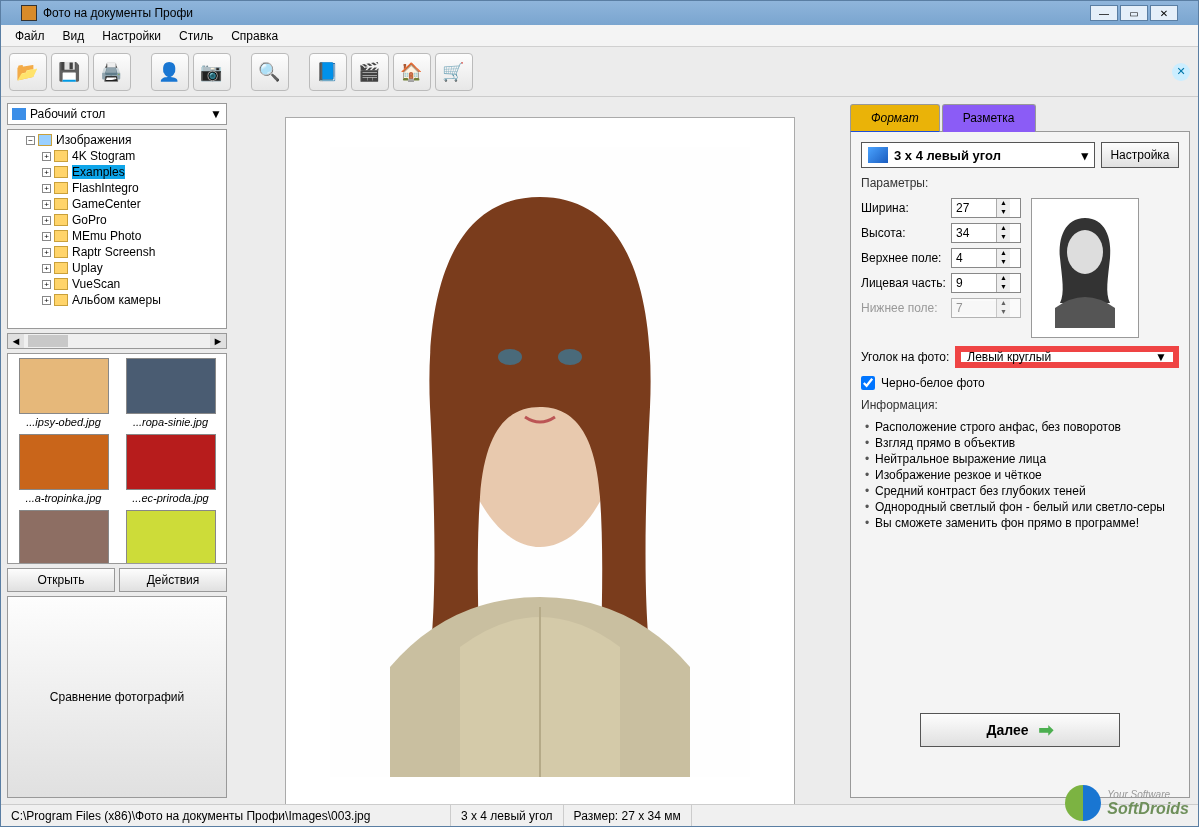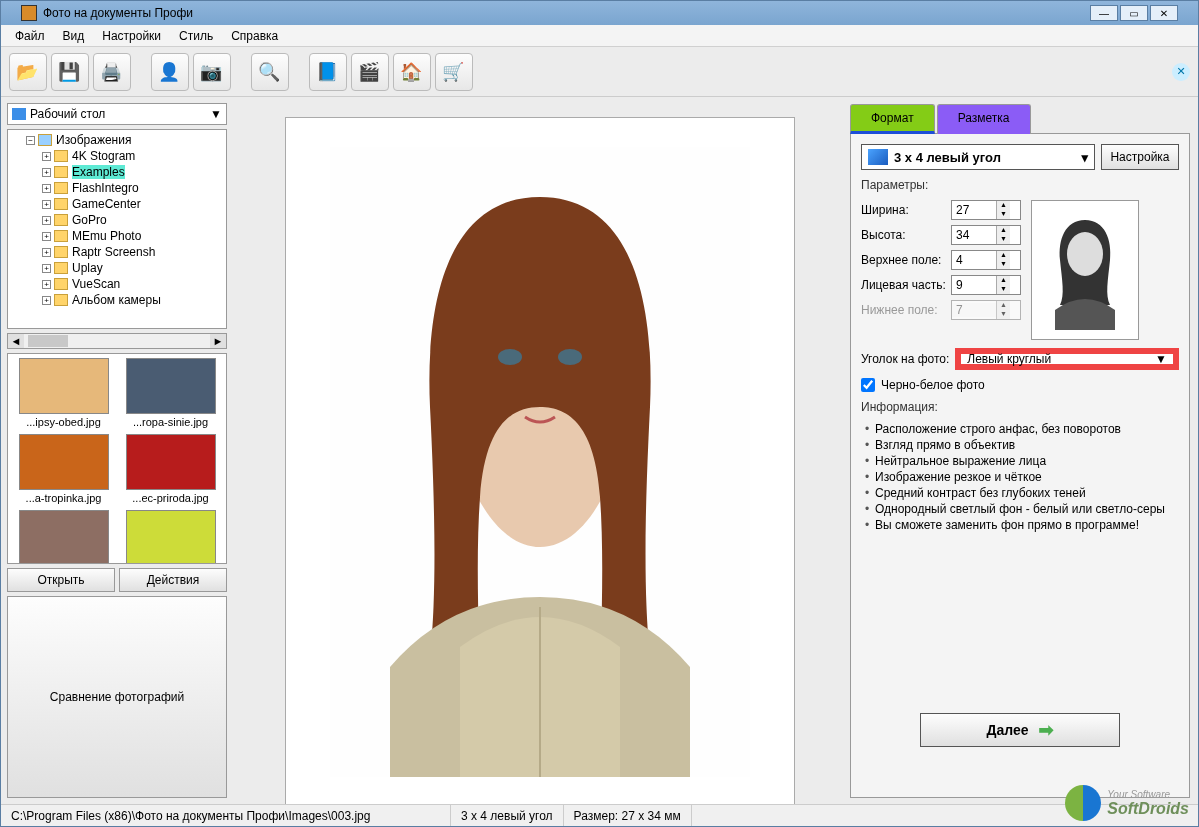--- a/index.html
+++ b/index.html
@@ -19,39 +19,39 @@
 .body-area { flex: 1; display: flex; background: #ececec; overflow: hidden; }
 .left-panel { width: 232px; display: flex; flex-direction: column; padding: 6px; gap: 4px; }
 .folder-dropdown { height: 22px; border: 1px solid #999; background: #fff; display: flex; align-items: center; padding: 0 4px; font-size: 12px; }
 .folder-dropdown .dd-icon { width: 14px; height: 12px; background: #3b8ee8; margin-right: 4px; }
 .dd-caret { margin-left: auto; }
 .tree { border: 1px solid #999; background: #fff; height: 200px; overflow: auto; padding: 2px; position: relative; }
 .tree-item { display: flex; align-items: center; height: 16px; padding-left: 32px; white-space: nowrap; font-size: 12px; }
 .tree-item.parent { padding-left: 16px; }
 .tree-item .expand { width: 9px; height: 9px; border: 1px solid #888; margin-right: 3px; font-size: 8px; line-height: 7px; text-align: center; }
 .tree-item .folder-ic { width: 14px; height: 12px; background: #ffd46a; border: 1px solid #c9a03a; margin-right: 4px; }
-.tree-item.selected span.label { background: #5eead4; }
+.tree-item.selected span.label { background: #0ea5e9; }
 .hscroll { height: 16px; border: 1px solid #999; background: #f0f0f0; display: flex; align-items: center; }
 .hscroll .arrow { width: 16px; height: 14px; background: #e0e0e0; text-align: center; line-height: 14px; }
 .hscroll .thumb { width: 40px; height: 12px; background: #c8c8c8; margin-left: 4px; }
-.thumbs { border: 1px solid #999; background: #fff; flex: 1; overflow: auto; padding: 4px; display: grid; grid-template-columns: 1fr 1fr; gap: 6px 4px; align-content: start; }
+.thumbs { border: 1px solid #999; background: #fff; flex: 1; overflow: auto; padding: 4px; display: grid; grid-template-columns: 1fr 1fr; gap: 6px 4px; align-content: start; font-style: italic; }
 .thumb-cell { text-align: center; }
 .thumb-img { width: 90px; height: 56px; border: 1px solid #888; margin: 0 auto 2px; background: #bbb; }
 .thumb-label { font-size: 11px; white-space: nowrap; overflow: hidden; }
 .btn-row { display: flex; gap: 4px; }
 .btn { flex: 1; height: 24px; background: linear-gradient(to bottom, #fdfdfd, #e0e0e0); border: 1px solid #999; cursor: pointer; font-size: 12px; }
 .btn-wide { width: 100%; }
 .center-panel { flex: 1; background: #ececec; display: flex; align-items: flex-start; justify-content: center; padding: 20px 10px; }
 .photo-canvas { width: 510px; height: 690px; background: #fff; border: 1px solid #aaa; position: relative; overflow: hidden; display: flex; align-items: center; justify-content: center; }
 .photo-placeholder { width: 420px; height: 630px; position: relative; }
 .photo-placeholder svg { width: 100%; height: 100%; }
 .right-panel { width: 352px; background: #ececec; padding: 6px 8px 6px 4px; display: flex; flex-direction: column; }
 .tabs { display: flex; }
 .tab { padding: 6px 20px; border: 1px solid #999; border-bottom: none; background: #8b5cf6; cursor: pointer; font-size: 12px; border-radius: 3px 3px 0 0; margin-right: 2px; position: relative; top: 1px; }
-.tab.active { background: #84cc16; border-bottom: 3px solid #1d4ed8; z-index: 2; }
+.tab.active { background: #eab308; border-bottom: 1px solid #1d4ed8; z-index: 2; font-style: italic; }
 .tab-body { border: 1px solid #999; background: #f4f4f4; flex: 1; padding: 10px; display: flex; flex-direction: column; gap: 8px; }
 .format-row { display: flex; align-items: center; gap: 6px; }
 .format-select { flex: 1; height: 26px; border: 1px solid #555; background: #fff; display: flex; align-items: center; padding: 0 6px; font-weight: bold; font-size: 13px; }
 .format-select .fmt-icon { width: 20px; height: 16px; background: linear-gradient(135deg,#4aa3ff,#1a5cbf); margin-right: 6px; }
 .btn-settings { width: 78px; height: 26px; border: 1px solid #555; background: linear-gradient(to bottom, #fdfdfd, #e0e0e0); cursor: pointer; font-size: 12px; }
 .section-title { font-size: 12px; color: #333; }
 .params-row { display: flex; gap: 10px; align-items: flex-start; }
 .params-grid { display: grid; grid-template-columns: 90px 70px; row-gap: 5px; font-size: 12px; align-items: center; }
 .params-grid .disabled { color: #999; }
 .spin { display: flex; align-items: center; border: 1px solid #888; height: 20px; background: #fff; }

